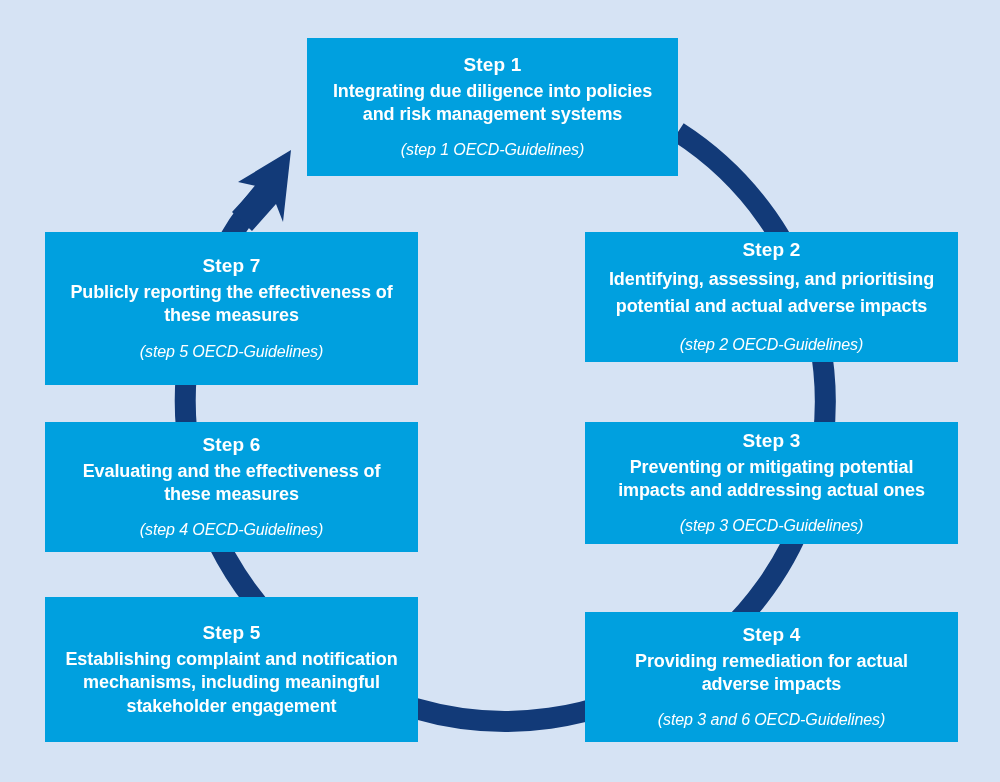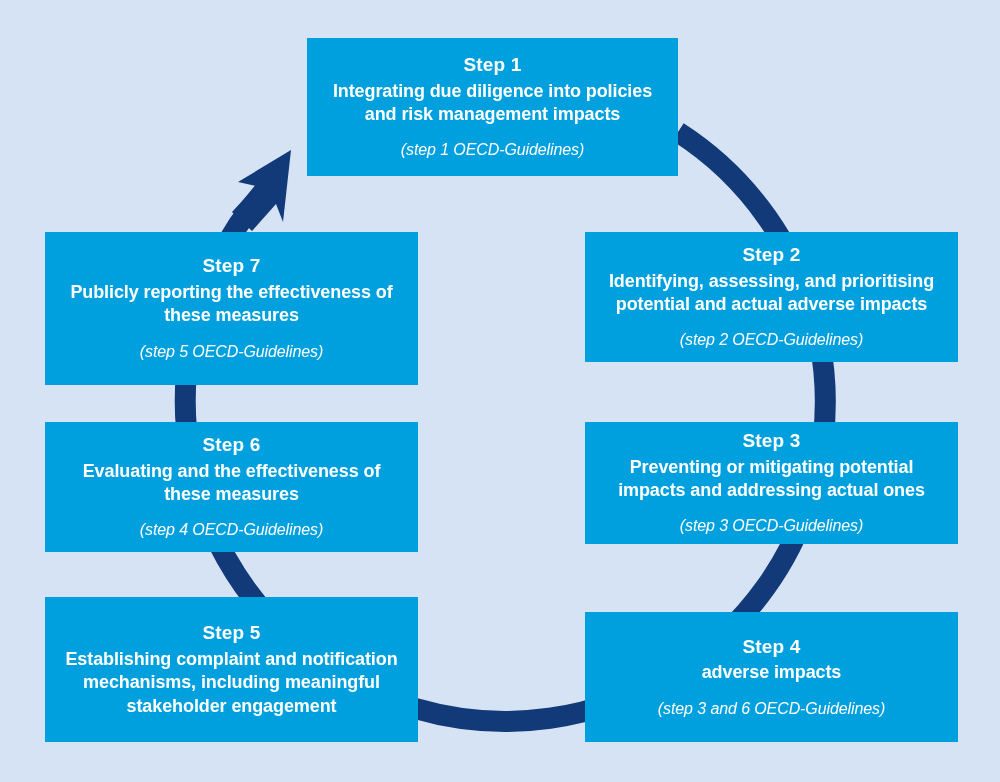--- a/index.html
+++ b/index.html
@@ -55,21 +55,21 @@
   .step-ref {
     font-size: 16px;
     font-style: italic;
     font-weight: normal;
     margin-top: 14px;
     letter-spacing: -0.1px;
   }
 
   
   #box-step-1 { left: 307px; top: 38px;  width: 371px; height: 138px; }
-  #box-step-2 { left: 585px; top: 232px; width: 373px; height: 130px; }
+  #box-step-2 { left: 585px; top: 232px; width: 373px; height: 130px; justify-content: space-between; }
   #box-step-3 { left: 585px; top: 422px; width: 373px; height: 122px; }
   #box-step-4 { left: 585px; top: 612px; width: 373px; height: 130px; }
   #box-step-5 { left: 45px;  top: 597px; width: 373px; height: 145px; }
   #box-step-6 { left: 45px;  top: 422px; width: 373px; height: 130px; }
   #box-step-7 { left: 45px;  top: 232px; width: 373px; height: 153px; }
 </style>
 </head>
 <body>
 
 <div id="canvas">
@@ -78,40 +78,41 @@
 
     <path d="M 678 132
              A 320 320 0 1 1 265 190" fill="none" stroke="#123a78" stroke-width="21" stroke-linecap="butt"></path>
 
     <polygon points="291,150 238,182 256,186 232,212 252,231 276,204 283,222" fill="#123a78"></polygon>
   </svg>
 
   <div class="step-box" id="box-step-1">
     <div class="step-title">Step 1</div>
     <div class="step-desc">Integrating due diligence into policies</div>
-    <div class="step-desc">and risk management impacts</div>
+    <div class="step-desc">and risk management systems</div>
     <div class="step-ref">(step 1 OECD-Guidelines)</div>
   </div>
 
   <div class="step-box" id="box-step-2">
     <div class="step-title">Step 2</div>
     <div class="step-desc">Identifying, assessing, and prioritising</div>
     <div class="step-desc">potential and actual adverse impacts</div>
     <div class="step-ref">(step 2 OECD-Guidelines)</div>
   </div>
 
   <div class="step-box" id="box-step-3">
     <div class="step-title">Step 3</div>
     <div class="step-desc">Preventing or mitigating potential</div>
     <div class="step-desc">impacts and addressing actual ones</div>
     <div class="step-ref">(step 3 OECD-Guidelines)</div>
   </div>
 
   <div class="step-box" id="box-step-4">
     <div class="step-title">Step 4</div>
+    <div class="step-desc">Providing remediation for actual</div>
     <div class="step-desc">adverse impacts</div>
     <div class="step-ref">(step 3 and 6 OECD-Guidelines)</div>
   </div>
 
   <div class="step-box" id="box-step-5">
     <div class="step-title">Step 5</div>
     <div class="step-desc">Establishing complaint and notification</div>
     <div class="step-desc">mechanisms, including meaningful</div>
     <div class="step-desc">stakeholder engagement</div>
   </div>

